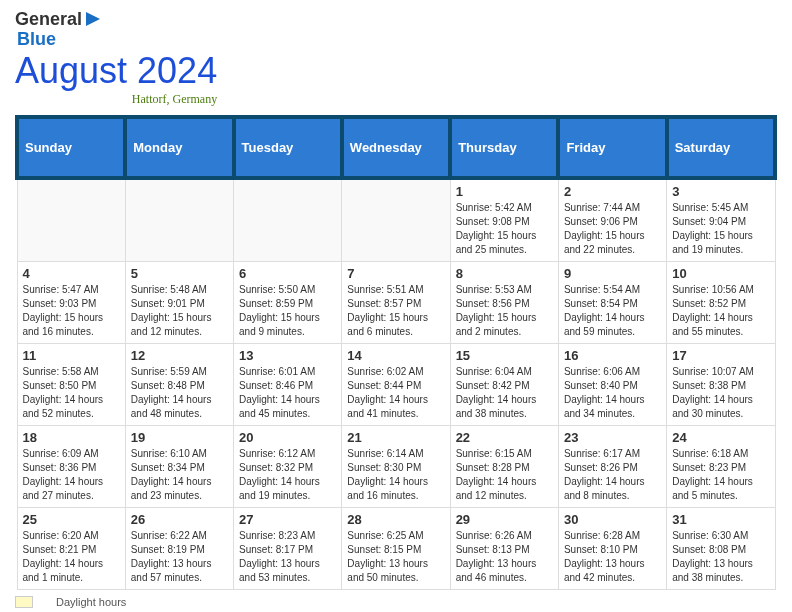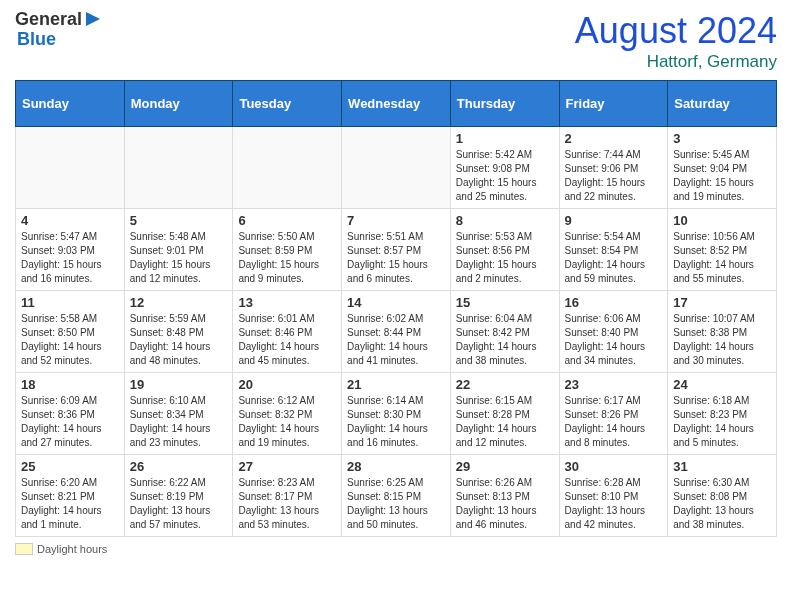--- a/index.html
+++ b/index.html
@@ -12,52 +12,54 @@
     }
     .container {
       width: 792px;
       padding: 10px 15px;
     }
     .header {
       display: flex;
       justify-content: space-between;
       align-items: flex-start;
       margin-bottom: 8px;
+      flex-direction: column;
     }
     .logo-text {
       font-size: 18px;
       font-weight: bold;
       line-height: 1.1;
     }
     .logo-general { color: #333; }
     .logo-blue { color: #1a6fc4; }
     .title-section {
       text-align: right;
     }
     .month-year {
       font-size: 36px;
       font-weight: normal;
       color: #1d4ed8;
     }
     .location {
-      font-size: 17px;
-      color: #0f766e;
+      font-size: 12px;
+      color: #4d7c0f;
+      font-family: Liberation Serif, serif;
     }
     .calendar {
       width: 100%;
       border-collapse: collapse;
     }
     .calendar th {
       background-color: #2e7bd4;
       color: white;
       text-align: left;
-      padding: 15px 6px;
+      padding: 21px 6px;
       font-size: 13px;
       font-weight: 600;
-      border: 1px solid #0c4a6e;
+      border: 4px solid #0c4a6e;
     }
     .calendar td {
       vertical-align: top;
       border: 1px solid #ddd;
       padding: 4px 5px;
       width: calc(100% / 7);
       font-size: 10.5px;
       color: #333;
       height: 80px;
     }
@@ -72,21 +74,21 @@
       margin-bottom: 2px;
     }
     .day-info {
       font-size: 10px;
       color: #333;
       line-height: 1.4;
     }
     .footer {
       display: flex;
       align-items: center;
-      gap: 4px;
+      gap: 23px;
       margin-top: 6px;
       font-size: 11px;
       color: #555;
     }
     .legend-box {
       width: 18px;
       height: 12px;
       background: #fff9c4;
       border: 1px solid #ccc;
     }

